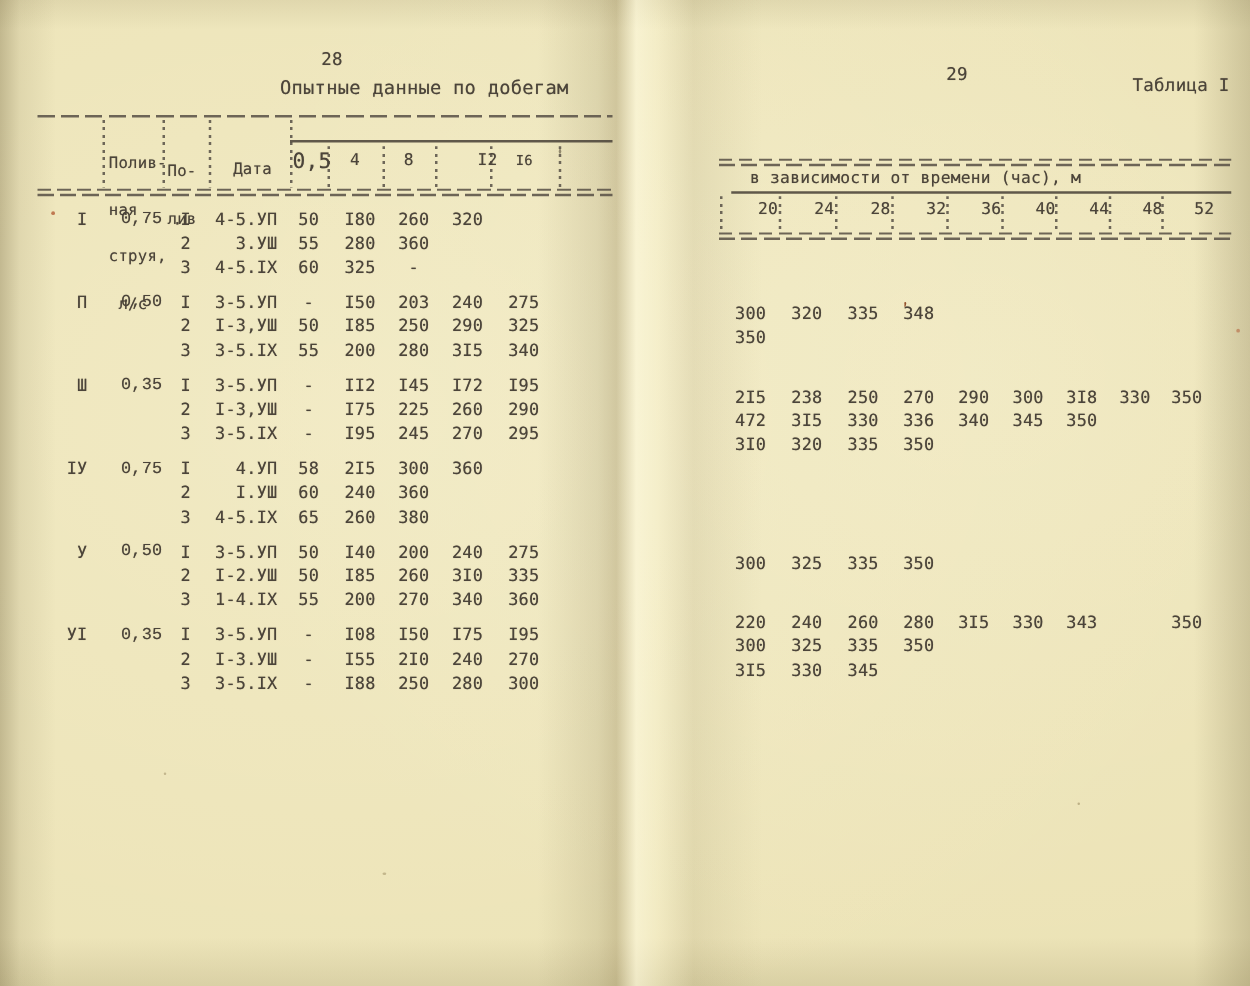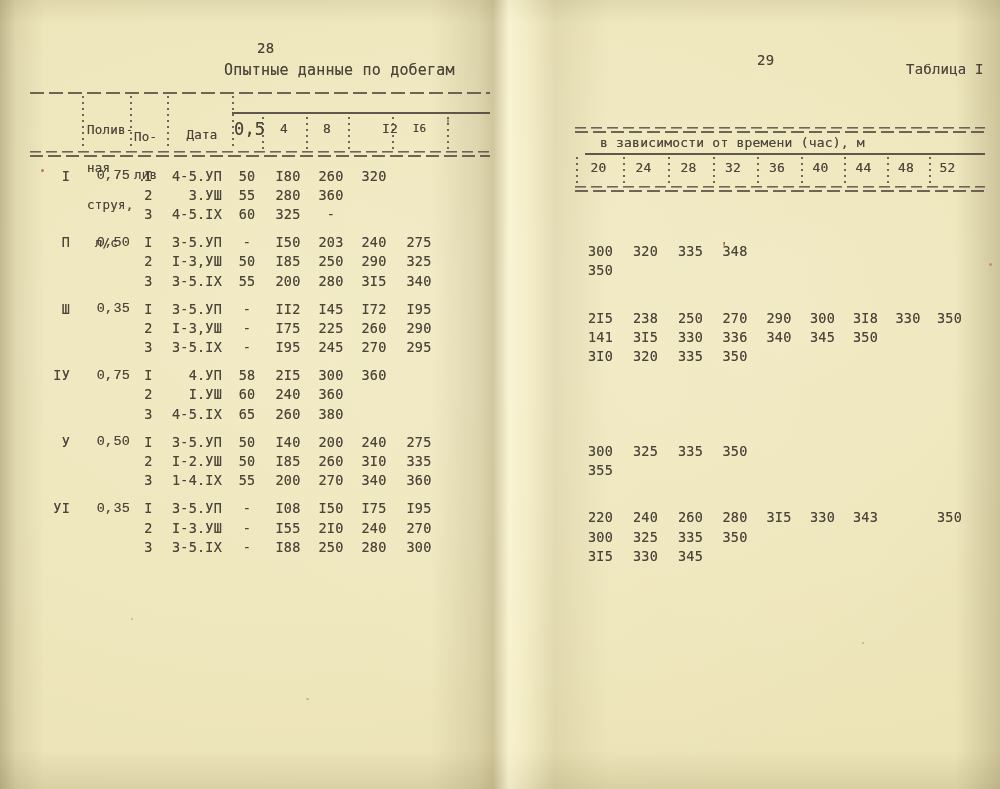--- a/index.html
+++ b/index.html
@@ -51,21 +51,21 @@
   .lrow{ display:grid; grid-template-columns:52px 48px 37px 61px 38px 44px 42px 44px 46px 48px; height:19.2px; align-items:center; }
   .rrow{ display:grid; grid-template-columns:45px 45px 45px 44px 44px 43px 43px 42px 41px; height:19.2px; align-items:center; }
   .cell{ text-align:center; }
   .c-var{ text-align:right; padding-right:12px; }
   .c-stream{ text-align:right;font-family:Liberation Mono, monospace; }
   .c-poliv{ text-align:center; }
   .c-date{ text-align:right; padding-right:6px; }
 
   
   .rheader{ position:absolute; left:575px; top:95px; width:410px; height:65px; font-size:13px;margin-top:32px; }
-  .rsub{ position:absolute; left:1px; top:31px; width:392px; }
+  .rsub{ position:absolute; left:17px; top:31px; width:392px; }
 
   .speck{ position:absolute; border-radius:50%; }
   .tick{ position:absolute; font-size:12px; color:#94512c; transform:rotate(-12deg); text-shadow:none; }
   .middot{ position:absolute; font-size:13px; color:#4b443a; }
 </style>
 </head>
 <body>
 
 <div class="spread">
 
@@ -174,31 +174,30 @@
           <div class="rrow tw"><div class="cell"></div><div class="cell"></div><div class="cell"></div><div class="cell"></div><div class="cell"></div><div class="cell"></div><div class="cell"></div><div class="cell"></div><div class="cell"></div></div>
           <div class="rrow tw"><div class="cell"></div><div class="cell"></div><div class="cell"></div><div class="cell"></div><div class="cell"></div><div class="cell"></div><div class="cell"></div><div class="cell"></div><div class="cell"></div></div>
         </div>
         <div class="tgroup">
           <div class="rrow tw"><div class="cell">300</div><div class="cell">320</div><div class="cell">335</div><div class="cell">348</div><div class="cell"></div><div class="cell"></div><div class="cell"></div><div class="cell"></div><div class="cell"></div></div>
           <div class="rrow tw"><div class="cell">350</div><div class="cell"></div><div class="cell"></div><div class="cell"></div><div class="cell"></div><div class="cell"></div><div class="cell"></div><div class="cell"></div><div class="cell"></div></div>
           <div class="rrow tw"><div class="cell"></div><div class="cell"></div><div class="cell"></div><div class="cell"></div><div class="cell"></div><div class="cell"></div><div class="cell"></div><div class="cell"></div><div class="cell"></div></div>
         </div>
         <div class="tgroup">
           <div class="rrow tw"><div class="cell">2I5</div><div class="cell">238</div><div class="cell">250</div><div class="cell">270</div><div class="cell">290</div><div class="cell">300</div><div class="cell">3I8</div><div class="cell">330</div><div class="cell">350</div></div>
-          <div class="rrow tw"><div class="cell">141</div><div class="cell">3I5</div><div class="cell">330</div><div class="cell">336</div><div class="cell">340</div><div class="cell">345</div><div class="cell">350</div><div class="cell"></div><div class="cell"></div></div>
+          <div class="rrow tw"><div class="cell">472</div><div class="cell">3I5</div><div class="cell">330</div><div class="cell">336</div><div class="cell">340</div><div class="cell">345</div><div class="cell">350</div><div class="cell"></div><div class="cell"></div></div>
           <div class="rrow tw"><div class="cell">3I0</div><div class="cell">320</div><div class="cell">335</div><div class="cell">350</div><div class="cell"></div><div class="cell"></div><div class="cell"></div><div class="cell"></div><div class="cell"></div></div>
         </div>
         <div class="tgroup">
           <div class="rrow tw"><div class="cell"></div><div class="cell"></div><div class="cell"></div><div class="cell"></div><div class="cell"></div><div class="cell"></div><div class="cell"></div><div class="cell"></div><div class="cell"></div></div>
           <div class="rrow tw"><div class="cell"></div><div class="cell"></div><div class="cell"></div><div class="cell"></div><div class="cell"></div><div class="cell"></div><div class="cell"></div><div class="cell"></div><div class="cell"></div></div>
           <div class="rrow tw"><div class="cell"></div><div class="cell"></div><div class="cell"></div><div class="cell"></div><div class="cell"></div><div class="cell"></div><div class="cell"></div><div class="cell"></div><div class="cell"></div></div>
         </div>
         <div class="tgroup">
           <div class="rrow tw"><div class="cell">300</div><div class="cell">325</div><div class="cell">335</div><div class="cell">350</div><div class="cell"></div><div class="cell"></div><div class="cell"></div><div class="cell"></div><div class="cell"></div></div>
-          <div class="rrow tw"><div class="cell">355</div><div class="cell"></div><div class="cell"></div><div class="cell"></div><div class="cell"></div><div class="cell"></div><div class="cell"></div><div class="cell"></div><div class="cell"></div></div>
           <div class="rrow tw"><div class="cell"></div><div class="cell"></div><div class="cell"></div><div class="cell"></div><div class="cell"></div><div class="cell"></div><div class="cell"></div><div class="cell"></div><div class="cell"></div></div>
         </div>
         <div class="tgroup">
           <div class="rrow tw"><div class="cell">220</div><div class="cell">240</div><div class="cell">260</div><div class="cell">280</div><div class="cell">3I5</div><div class="cell">330</div><div class="cell">343</div><div class="cell"></div><div class="cell">350</div></div>
           <div class="rrow tw"><div class="cell">300</div><div class="cell">325</div><div class="cell">335</div><div class="cell">350</div><div class="cell"></div><div class="cell"></div><div class="cell"></div><div class="cell"></div><div class="cell"></div></div>
           <div class="rrow tw"><div class="cell">3I5</div><div class="cell">330</div><div class="cell">345</div><div class="cell"></div><div class="cell"></div><div class="cell"></div><div class="cell"></div><div class="cell"></div><div class="cell"></div></div>
         </div>
       </div>
   </div>
 

